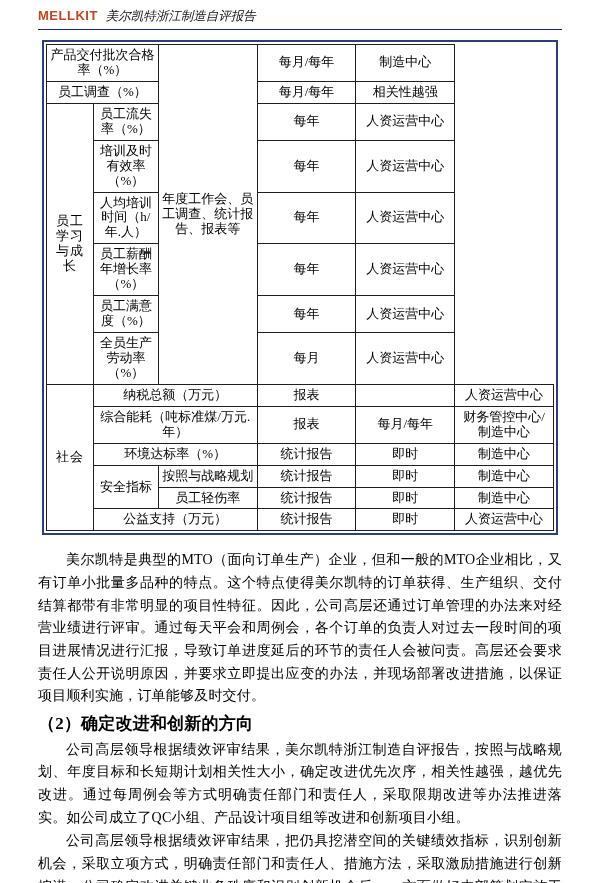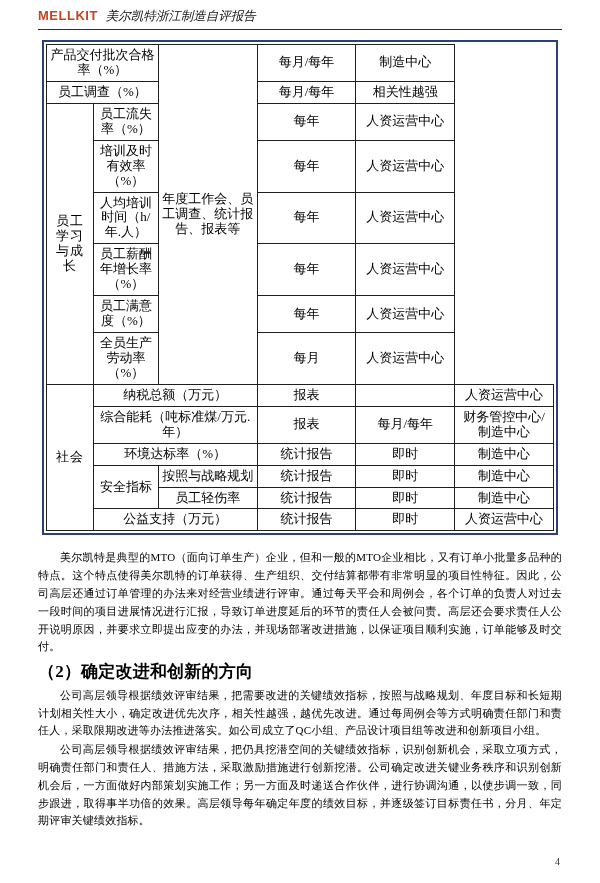--- a/index.html
+++ b/index.html
@@ -82,21 +82,21 @@
   }
   td.freq {
     width: 66px;
     margin-top: 37px;
   }
   td.dept {
     width: 92px;
   }
   
   .para {
-    font-size: 11px;
+    font-size: 14px;
     line-height: 1.62;
     text-align: justify;
     text-justify: inter-ideograph;
     margin: 0 0 1px 0;
     text-indent: 2em;
     letter-spacing: 0.2px;
   }
   .heading {
     font-size: 17px;
     font-weight: bold;
@@ -206,17 +206,17 @@
           <td class="src">统计报告</td>
           <td class="freq">即时</td>
           <td class="dept">人资运营中心</td>
         </tr>
       </tbody>
     </table>
   </div>
 
   <p class="para">美尔凯特是典型的MTO（面向订单生产）企业，但和一般的MTO企业相比，又有订单小批量多品种的特点。这个特点使得美尔凯特的订单获得、生产组织、交付结算都带有非常明显的项目性特征。因此，公司高层还通过订单管理的办法来对经营业绩进行评审。通过每天平会和周例会，各个订单的负责人对过去一段时间的项目进展情况进行汇报，导致订单进度延后的环节的责任人会被问责。高层还会要求责任人公开说明原因，并要求立即提出应变的办法，并现场部署改进措施，以保证项目顺利实施，订单能够及时交付。</p>
   <p class="heading">（2）确定改进和创新的方向</p>
-  <p class="para">公司高层领导根据绩效评审结果，把需要改进的关键绩效指标，按照与战略规划、年度目标和长短期计划相关性大小，确定改进优先次序，相关性越强，越优先改进。通过每周例会等方式明确责任部门和责任人，采取限期改进等办法推进落实。如公司成立了QC小组、产品设计项目组等改进和创新项目小组。</p>
+  <p class="para">公司高层领导根据绩效评审结果，美尔凯特浙江制造自评报告，按照与战略规划、年度目标和长短期计划相关性大小，确定改进优先次序，相关性越强，越优先改进。通过每周例会等方式明确责任部门和责任人，采取限期改进等办法推进落实。如公司成立了QC小组、产品设计项目组等改进和创新项目小组。</p>
   <p class="para">公司高层领导根据绩效评审结果，把仍具挖潜空间的关键绩效指标，识别创新机会，采取立项方式，明确责任部门和责任人、措施方法，采取激励措施进行创新挖潜。公司确定改进关键业务秩序和识别创新机会后，一方面做好内部策划实施工作；另一方面及时递送合作伙伴，进行协调沟通，以使步调一致，同步跟进，取得事半功倍的效果。高层领导每年确定年度的绩效目标，并逐级签订目标责任书，分月、年定期评审关键绩效指标。</p>
 
   <div class="page-number">4</div>
 </div>
 
 </body></html>

